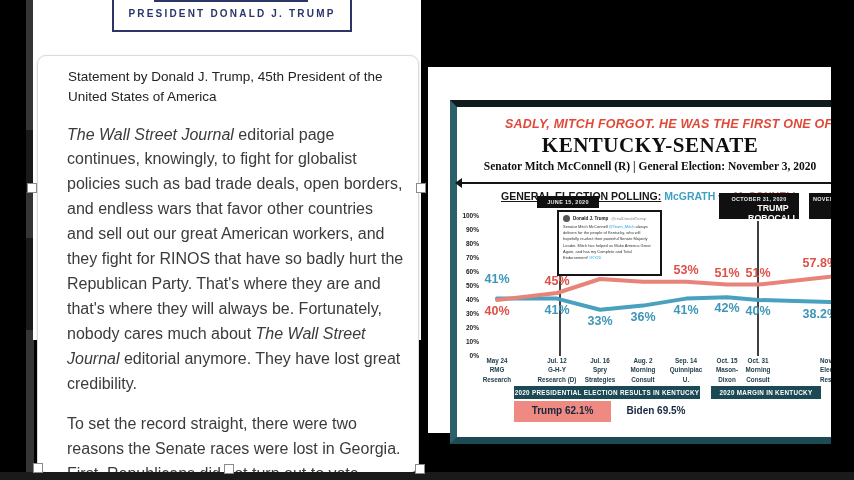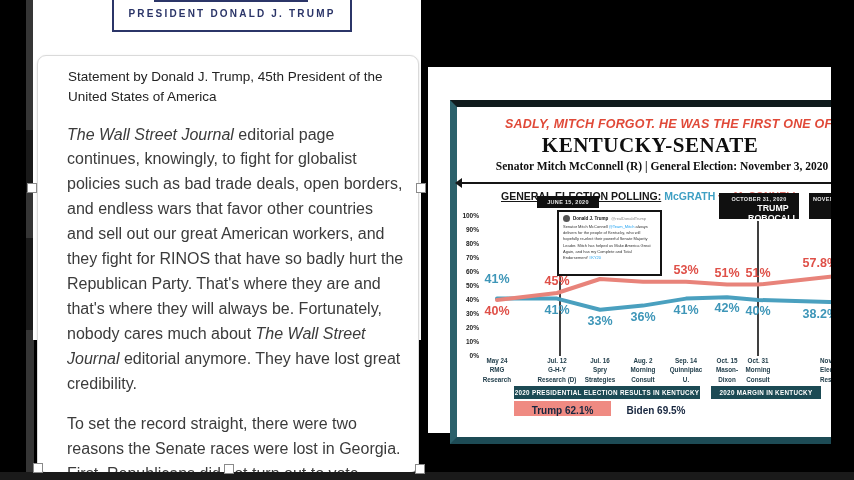--- a/index.html
+++ b/index.html
@@ -28,21 +28,21 @@
   .handle{position:absolute;width:8px;height:8px;background:#fff;border:1px solid #8a8a8a;z-index:60;}
 
   
   #sheet-right{left:428px;top:67px;width:420px;height:366px;background:#ffffff;}
   #chart-frame{left:22px;top:33px;width:400px;height:330px;background:#fff;border:7px solid;
                border-color:#101b1d #1d4b55 #1d4b55 #2c616b;}
   #chart-headline{left:48px;top:10px;white-space:nowrap;font-size:12.5px;font-weight:800;font-style:italic;
                   color:#e04938;letter-spacing:.2px;}
   #chart-title{left:0;top:26px;width:386px;text-align:center;font-family:"Liberation Serif",serif;
                font-weight:bold;font-size:21px;letter-spacing:.5px;color:#0e0e0e;}
-  #chart-subtitle{left:12px;top:53px;width:386px;text-align:center;font-family:"Liberation Serif",serif;
+  #chart-subtitle{left:0;top:53px;width:386px;text-align:center;font-family:"Liberation Serif",serif;
                   font-weight:bold;font-size:11.5px;color:#0e0e0e;white-space:nowrap;}
   #timeline{left:2px;top:75px;width:392px;height:2px;background:#151515;}
   #timeline-arrow{left:-2px;top:71px;width:0;height:0;border-top:5px solid transparent;
                   border-bottom:5px solid transparent;border-right:7px solid #151515;}
   #poll-legend{left:0;top:83px;width:386px;text-align:center;font-size:10.5px;font-weight:bold;white-space:nowrap;}
   #poll-legend .pfx{color:#171717;text-decoration:underline;}
   #poll-legend .mg{color:#3fa0c4;}
   #poll-legend .vs{color:#b9443a;font-size:9px;}
   #poll-legend .mc{color:#e2736a;}
   #poll-svg{left:0;top:97px;overflow:visible;}
@@ -67,21 +67,21 @@
   .tlink{color:#1da1f2;}
 
   #x-axis-labels{left:0;top:249px;width:386px;height:30px;}
   .xlab{position:absolute;width:60px;text-align:center;font-size:6.3px;font-weight:bold;line-height:1.5;
         color:#24404d;}
 
   .banner{position:absolute;background:#1c4a54;color:#fff;font-size:6.3px;font-weight:bold;text-align:center;
           line-height:13px;height:13px;letter-spacing:.3px;}
   #banner-left{left:57px;top:279px;width:186px;}
   #banner-right{left:254px;top:279px;width:110px;}
-  .result-cell{position:absolute;top:294px;height:15px;line-height:19px;text-align:center;font-size:10px;
+  .result-cell{position:absolute;top:294px;height:21px;line-height:19px;text-align:center;font-size:10px;
                font-weight:bold;color:#17263f;}
   #result-trump{left:57px;width:97px;background:#ef8a82;}
   #result-biden{left:154px;width:90px;background:#ffffff;}
   #result-margin{left:254px;width:110px;background:#ef8a82;}
 
   #pillar-right{left:831px;top:0;width:23px;height:480px;background:#000;z-index:50;}
   #bottom-strip{left:0;top:472px;width:854px;height:8px;background:#1a1a1a;z-index:55;}
 </style>
 </head>
 <body>

